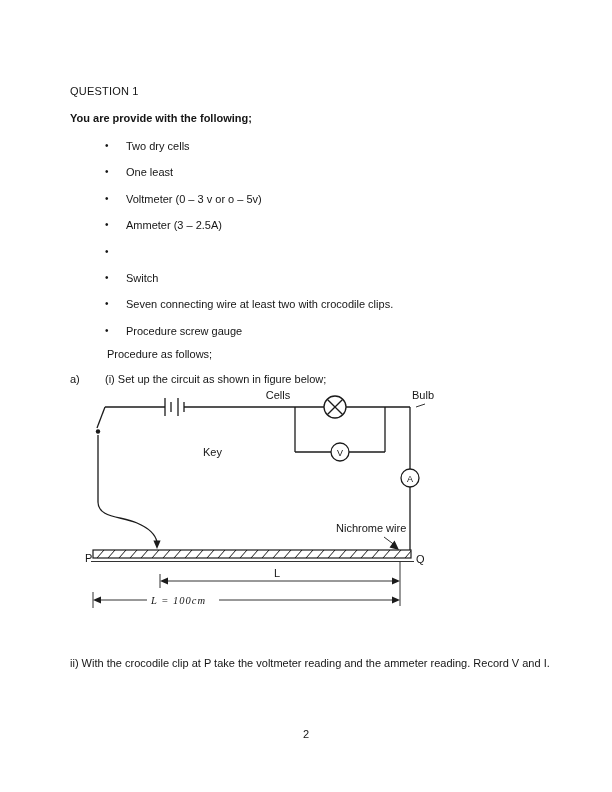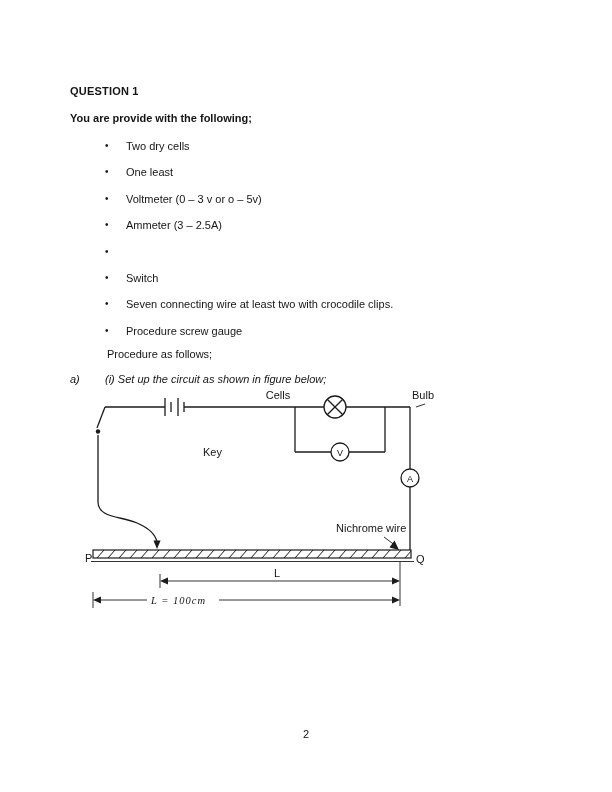--- a/index.html
+++ b/index.html
@@ -5,21 +5,21 @@
   * { margin: 0; padding: 0; box-sizing: border-box; }
   html, body { background: #ffffff; }
   body {
     width: 612px; height: 792px;
     position: relative;
     font-family: "Liberation Sans", sans-serif;
     color: #151515;
     overflow: hidden;
   }
   .abs { position: absolute; white-space: nowrap; }
-  .title { font-size: 11px; font-weight: bold; letter-spacing: .2px; }
+  .title { font-size: 11px; font-weight: normal; letter-spacing: .2px; }
   .body-text { font-size: 11px; }
   .list { position: absolute; left: 105px; top: 140px; }
   .list-item { display: flex; align-items: flex-start; height: 26.4px; font-size: 11px; white-space: nowrap; }
   .bullet { width: 21px; font-size: 10px; line-height: 11px; }
   .step-label { display: inline-block; width: 35px; }
   .footer-block { font-size: 11px; line-height: 17px; }
   .page-num { left: 0; width: 612px; text-align: center; font-size: 11px; }
   svg { display: block; }
   svg text {
     font-family: "Liberation Sans", sans-serif;
@@ -74,21 +74,21 @@
     <span>Seven connecting wire at least two with crocodile clips.</span>
   </div>
   <div class="list-item">
     <span class="bullet">•</span>
     <span>Procedure screw gauge</span>
   </div>
 </div>
 
 <div class="abs body-text" style="left:70px; top:348px;padding-left:37px;">Procedure as follows;</div>
 
-<div class="abs body-text" style="left:70px; top:373px;font-style:italic;">
+<div class="abs body-text" style="left:70px; top:373px;">
   <span class="step-label">a)</span><span>(i) Set up the circuit as shown in figure below;</span>
 </div>
 
 <div class="abs" style="left:85px; top:390px;">
   <svg width="370" height="240" viewBox="0 0 370 240">
     <defs>
       <pattern id="hatch" width="11" height="8" patternUnits="userSpaceOnUse">
         <line x1="1" y1="8" x2="8" y2="0" stroke="#1b1b1b" stroke-width="1"></line>
       </pattern>
     </defs>
@@ -168,15 +168,16 @@
     <text x="338" y="9" text-anchor="middle">Bulb</text>
     <line class="thin" x1="331" y1="17" x2="340" y2="14"></line>
     <text x="118" y="66">Key</text>
     <text x="251" y="142">Nichrome wire</text>
     <text x="0" y="172">P</text>
     <text x="331" y="173">Q</text>
   </svg>
 </div>
 
 <div class="abs footer-block" style="left:70px; top:655px;">
+  <div>ii) With the crocodile clip at P take the voltmeter reading and the ammeter reading.  Record V and I.</div>
 </div>
 
 <div class="abs page-num" style="top:728px;">2</div>
 
 </body></html>

